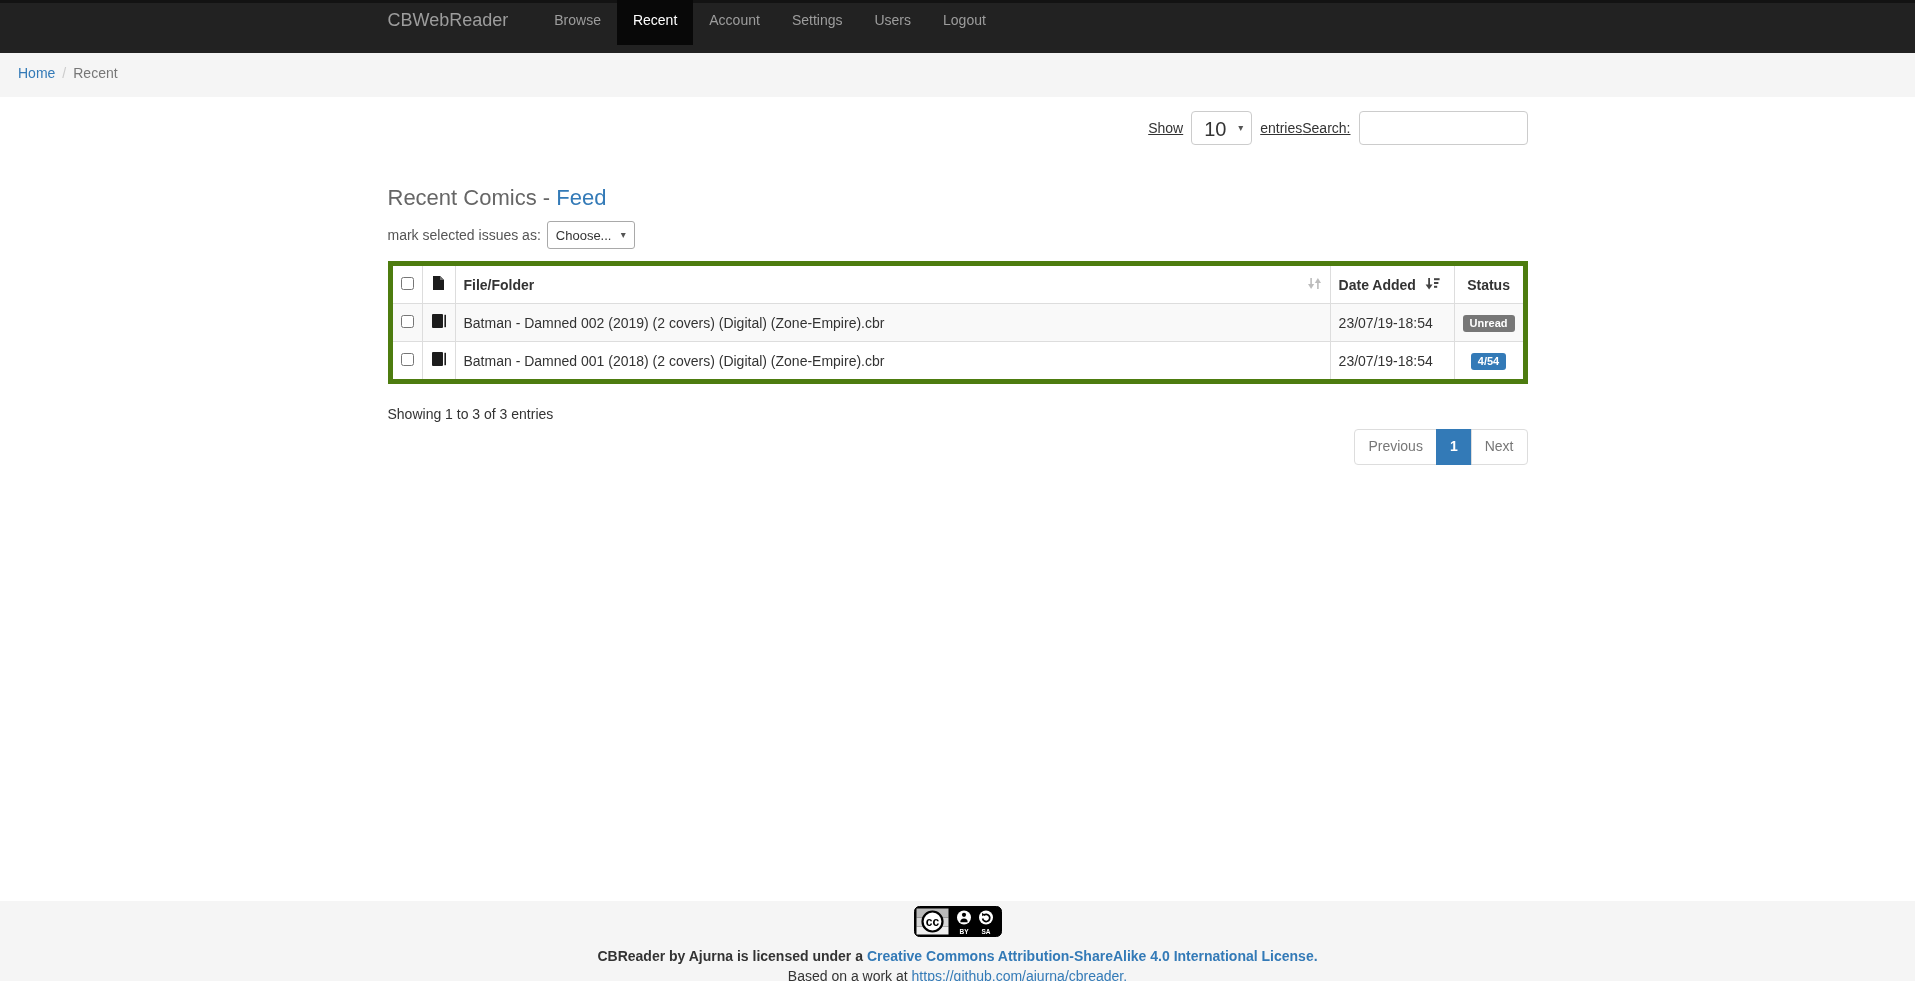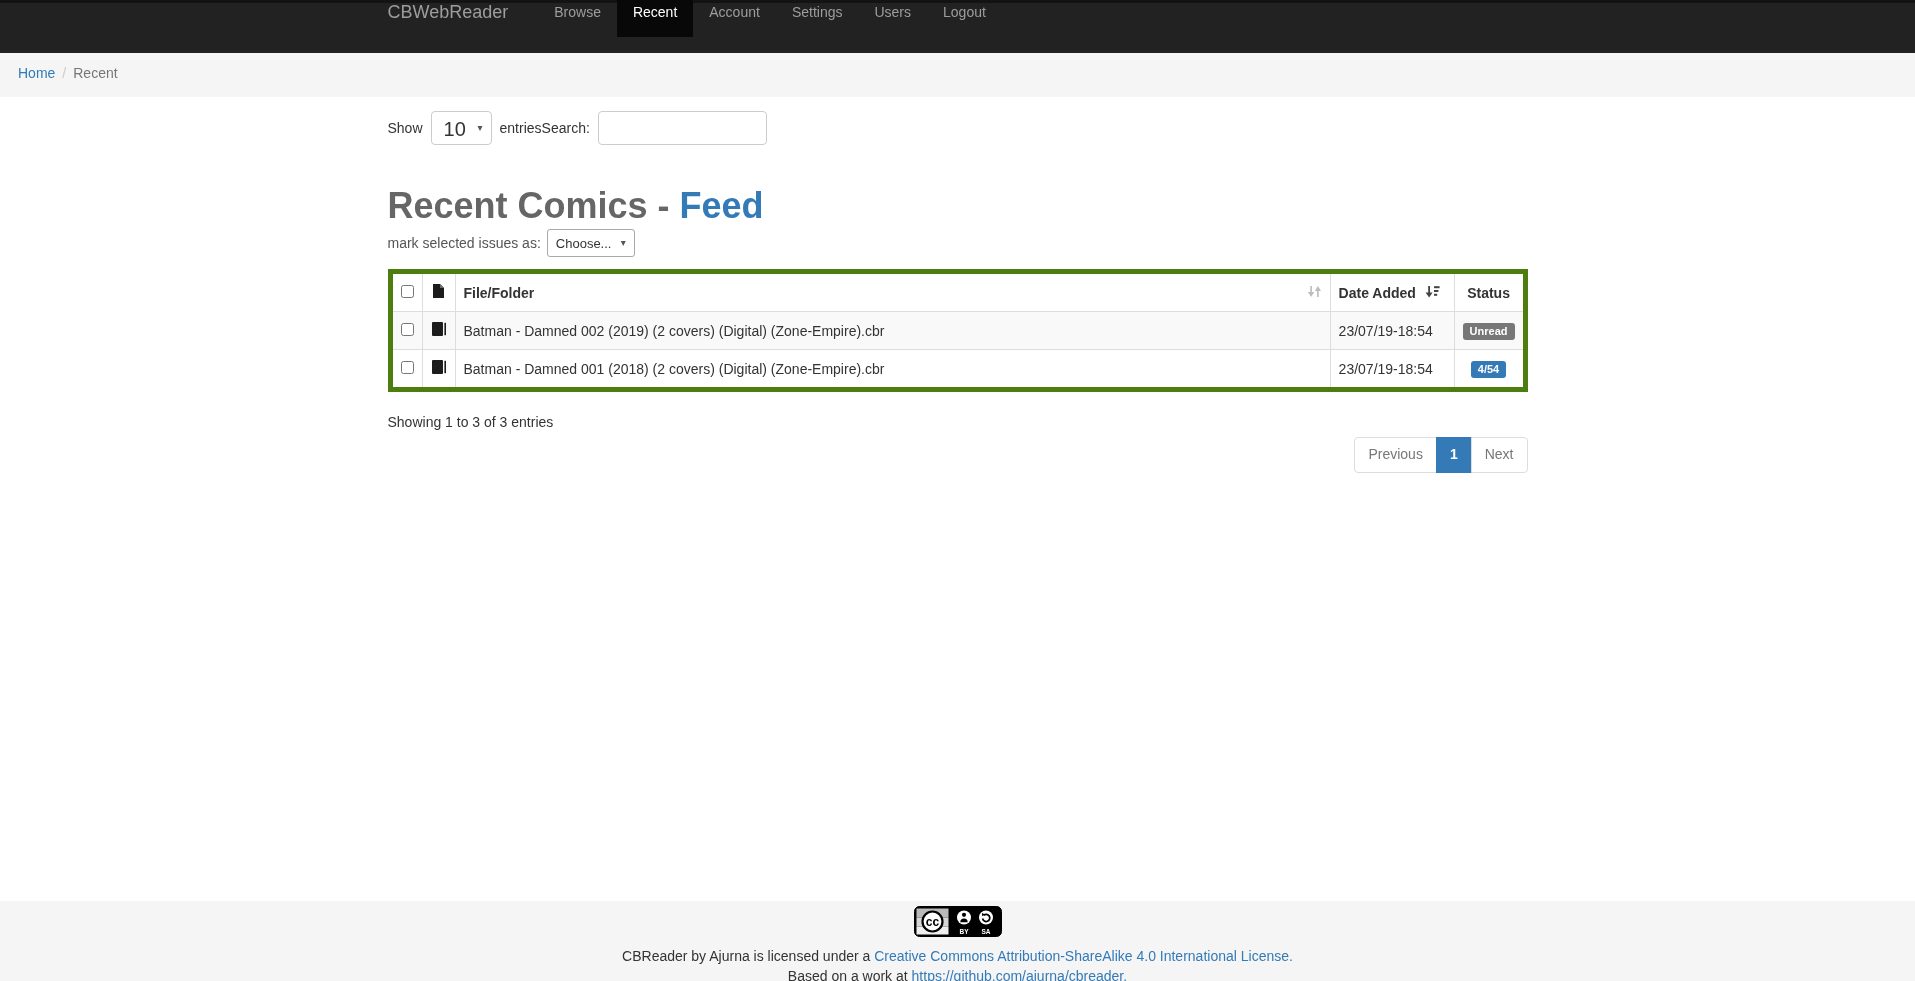--- a/index.html
+++ b/index.html
@@ -15,21 +15,21 @@
   .navbar {
     background: #222;
     border-top: 3px solid #131313;
     height: 53px;
   }
   .navbar-inner {
     width: 1170px;
     margin: 0 auto;
     padding: 0 15px;
     display: flex;
-    align-items: flex-end;
+    align-items: center;
     height: 34px;
   }
   .navbar-brand {
     color: #9d9d9d;
     font-size: 18px;
     line-height: 50px;
     padding: 0 15px 0 0;
     margin-right: 15px;
   }
   .navbar-nav { display: flex; }
@@ -58,23 +58,24 @@
   
   .main {
     width: 1140px;
     margin: 0 auto;
     min-height: 790px;
   }
 
   
   .controls-row {
     display: flex;
-    justify-content: flex-start;
+    justify-content: flex-end;
     align-items: center;
     margin-top: 14px;
+    text-decoration: underline;
   }
   .length-control, .filter-control { display: flex; align-items: center; color: #333; }
   .select-wrap { position: relative; display: inline-block; margin: 0 8px; }
   select {
     -webkit-appearance: none; -moz-appearance: none; appearance: none;
     font-family: "Liberation Sans", sans-serif;
     font-size: 20px;
     color: #333;
     background: #fff;
     border: 1px solid #ccc;
@@ -96,24 +97,24 @@
     font-size: 14px;
     border: 1px solid #ccc;
     border-radius: 4px;
     height: 34px;
     width: 169px;
     padding: 6px 12px;
   }
 
   
   .page-heading {
-    font-size: 36px;
-    font-weight: 700;
+    font-size: 22px;
+    font-weight: 400;
     color: #666;
-    margin: 40px 0 2px 0;
+    margin: 40px 0 10px 0;
   }
   .page-heading a { color: #337ab7; }
 
   
   .mark-row { color: #555; margin: 0 0 12px 0; display: flex; align-items: center; }
   .mark-row .select-wrap { margin: 0 0 0 6px; }
   .mark-row select { height: 28px; padding: 3px 22px 3px 8px; border-radius: 3px; border-color: #a9a9a9; font-size: 13px; }
 
   
   table.comics {
@@ -176,21 +177,21 @@
 
   
   .site-footer {
     background: #f5f5f5;
     text-align: center;
     padding: 5px 0 14px 0;
   }
   .cc-badge { display: inline-block; line-height: 0; }
   .footer-line { line-height: 20px; color: #333; }
   .footer-line a { color: #337ab7; }
-  .footer-line.first { margin-top: 6px; }
+  .footer-line.first { margin-top: 6px; font-weight: bold; }
 
   input[type="checkbox"] { width: 13px; height: 13px; margin: 0; }
 </style>
 </head>
 <body>
 
 <nav class="navbar">
   <div class="navbar-inner">
     <a class="navbar-brand">CBWebReader</a>
     <div class="navbar-nav">

